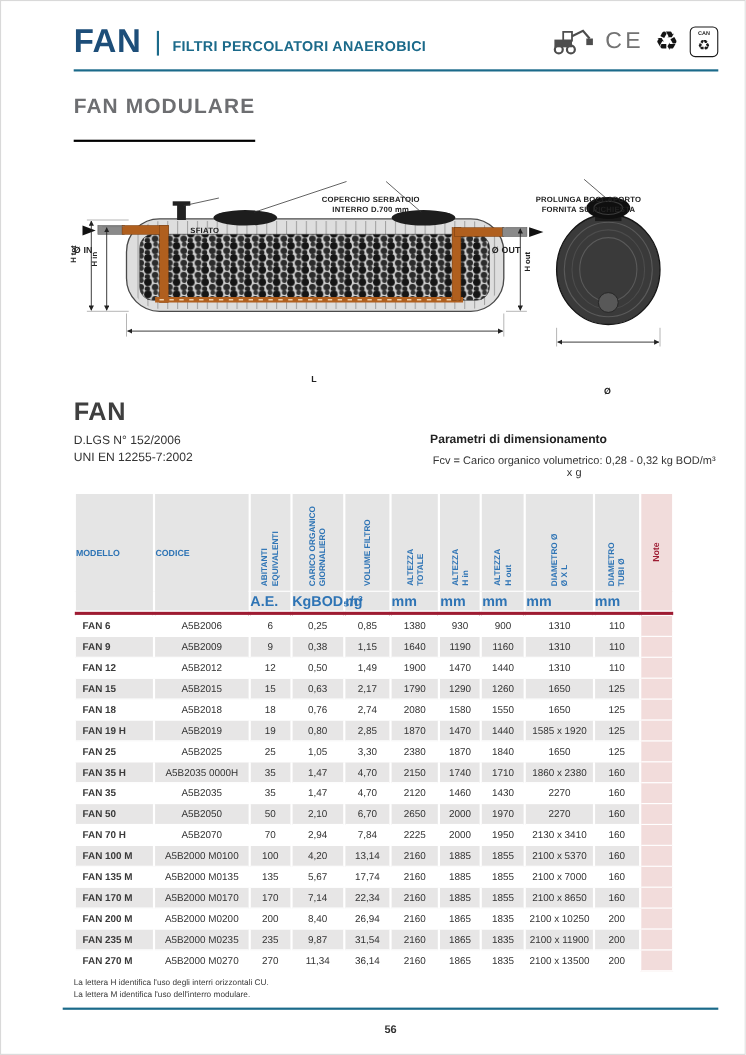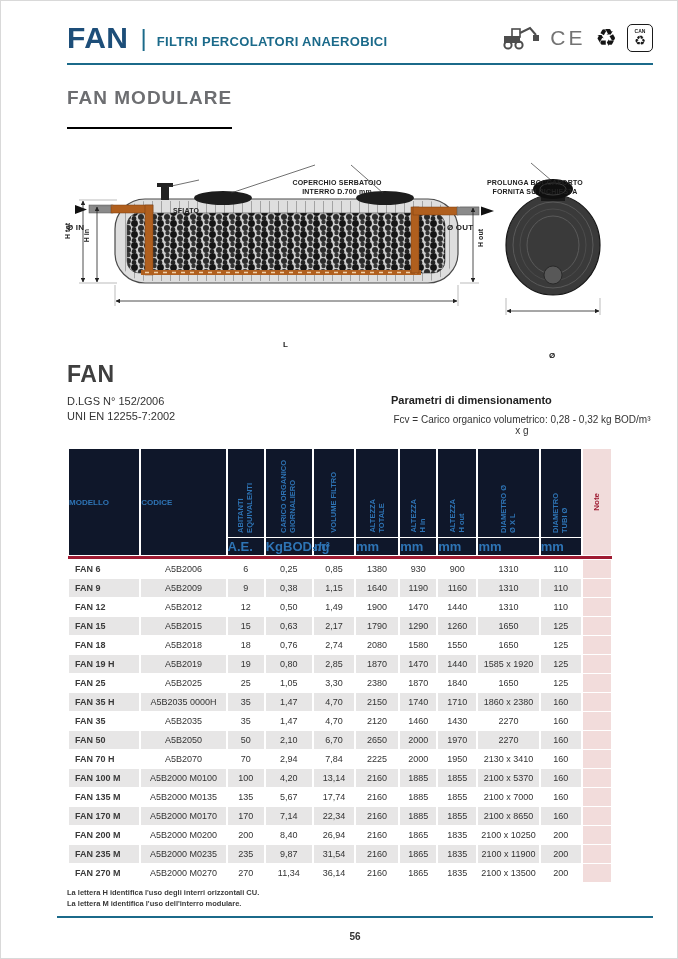--- a/index.html
+++ b/index.html
@@ -36,36 +36,36 @@
   .norm-col { flex:0 0 324px; }
   .norm-title { font-size:11px; font-weight:bold; color:#c00000; margin-bottom:3px; }
   .norm-line { font-size:11px; color:#333; line-height:1.35; }
   .param-col { flex:1; }
   .param-title { font-size:11px; font-weight:bold; color:#222; }
   .param-text { font-size:10px; color:#333; margin-top:8px;text-align:center; }
 
   
   table.fan { width:546px; margin:12px 0 0 66px; border-collapse:collapse; table-layout:fixed; }
   table.fan th, table.fan td { border:1px solid #fff; border-left-width:2px; border-right-width:2px; padding:0; }
-  thead th { background:#0f172a; color:#2e74b5; font-weight:bold; }
+  thead th { background:#e5e5e5; color:#2e74b5; font-weight:bold; }
   th.h-flat { font-size:8px; text-align:left; padding-left:6px; vertical-align:middle; }
   th.h-rot { height:88px; vertical-align:bottom; }
   .rotwrap { display:flex; align-items:flex-end; justify-content:center; height:88px; padding-bottom:4px; }
   .rotwrap.mid { align-items:center; padding-bottom:0; }
   .vert { writing-mode:vertical-rl; transform:rotate(180deg); font-size:7.5px; line-height:1.25; white-space:pre-line; text-align:left; max-height:84px; }
   th.h-note { background:#f1dcdb; }
   .vert-note { color:#9e1b32; font-size:8px; }
   tr.units th { height:18px; font-size:13px; text-align:left; vertical-align:middle; }
   tr.redline td { background:#9e1b32; height:4px; border:0; }
   tbody td { height:19px; font-size:9px; color:#333; text-align:center; vertical-align:middle; background:#fff; }
   tbody tr.alt td { background:#e7e6e6; }
   tbody td.model { text-align:left; padding-left:6px; font-weight:bold; color:#3a3a3a; }
   tbody td.note-cell { background:#f2dcdb !important; }
 
-  .footnotes { margin:5px 0 0 66px; font-size:7.5px; color:#3a3a3a; line-height:1.45;font-weight:bold; }
+  .footnotes { margin:5px 0 0 66px; font-size:7.5px; color:#3a3a3a; line-height:1.45; }
 
   .footer { position:absolute; left:56px; right:24px; bottom:14px; border-top:2px solid #1b6a8a; padding-top:8px; text-align:center; }
   .pagenum { font-size:10px; font-weight:bold; color:#333; }
 </style>
 </head>
 <body>
 
 <div class="page">
 
   <div class="header">

